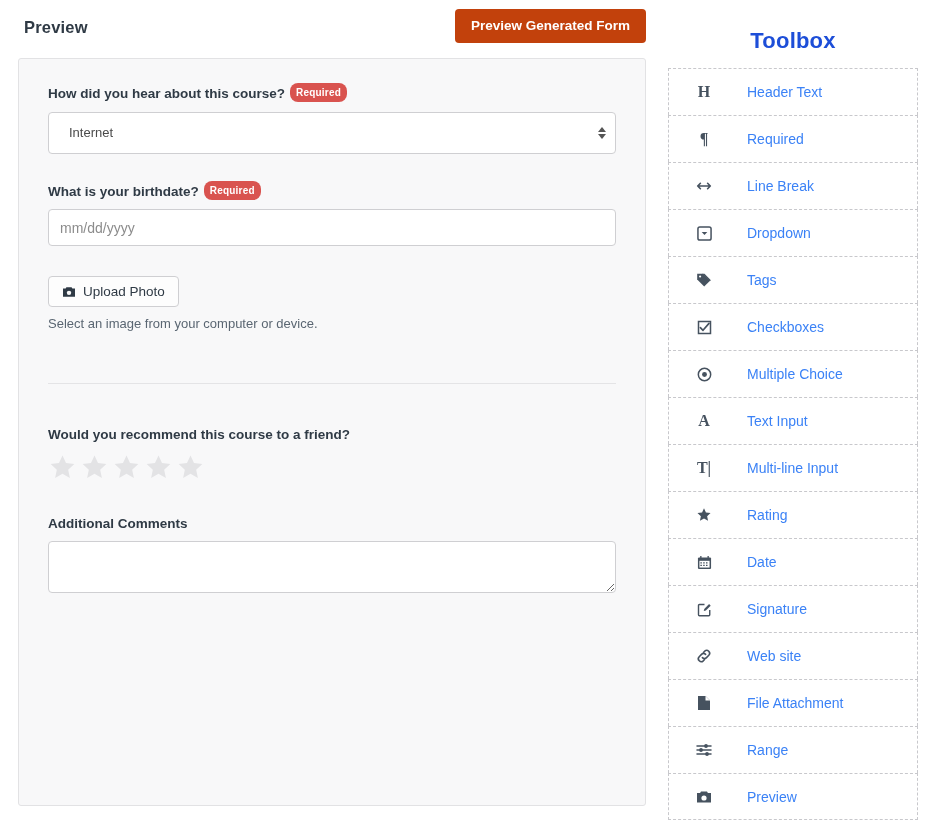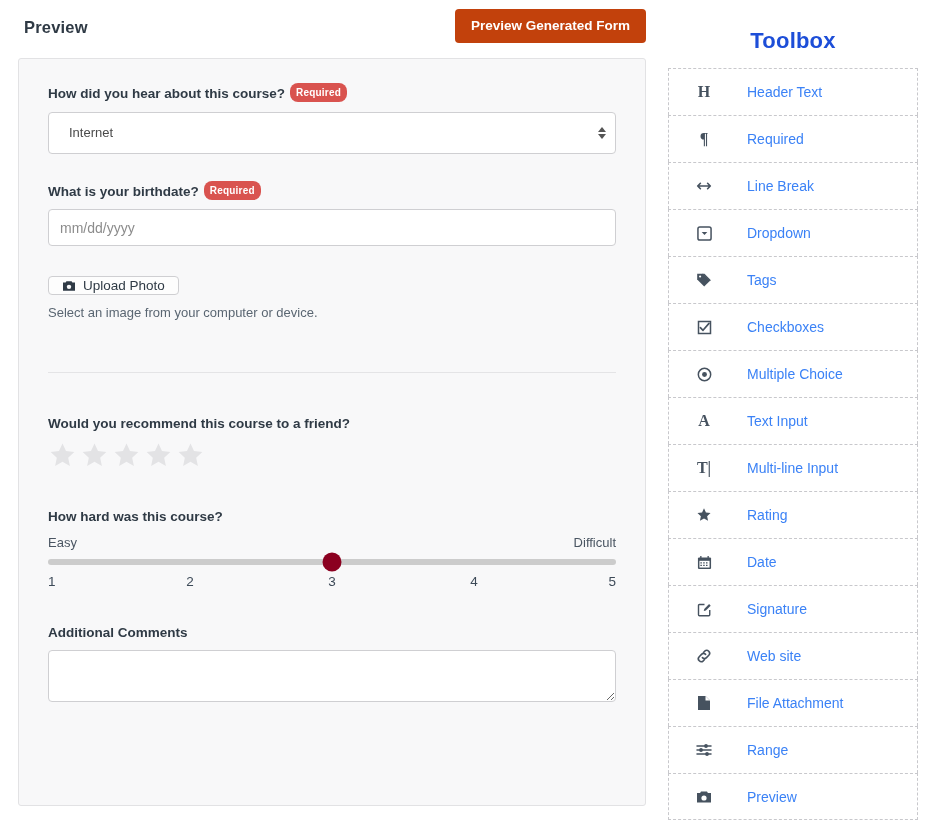--- a/index.html
+++ b/index.html
@@ -119,21 +119,21 @@
   }
   .text-input::placeholder { color: #8c8c8c; }
 
   .upload-btn {
     display: inline-flex;
     align-items: center;
     gap: 7px;
     background: #fdfdfd;
     border: 1px solid #cfcfd2;
     border-radius: 4px;
-    padding: 1px 13px;
+    padding: 7px 13px;
     font-size: 13.5px;
     color: #2f3a45;
     cursor: pointer;
     font-family: "Liberation Sans", sans-serif;
   }
   .help-text {
     font-size: 13px;
     color: #5a6672;
     margin-top: 9px;
   }
@@ -296,41 +296,20 @@
             </svg>
           <svg width="29" height="29" viewBox="0 0 24 24">
               <path d="M12 2l2.9 6.3 6.9.8-5.1 4.7 1.4 6.8L12 17.2 5.9 20.6l1.4-6.8L2.2 9.1l6.9-.8z" fill="#e3e3e5"></path>
             </svg>
           <svg width="29" height="29" viewBox="0 0 24 24">
               <path d="M12 2l2.9 6.3 6.9.8-5.1 4.7 1.4 6.8L12 17.2 5.9 20.6l1.4-6.8L2.2 9.1l6.9-.8z" fill="#e3e3e5"></path>
             </svg>
         </div>
       </div>
 
-      <div class="field" style="margin-top:38px;">
-        <div class="field-label">
-          <span>How hard was this course?</span>
-        </div>
-        <div class="slider-wrap">
-          <div class="slider-ends">
-            <span>Easy</span>
-            <span>Difficult</span>
-          </div>
-          <div class="slider-track">
-            <div class="slider-handle" id="slider-handle" style="left: 50%;"></div>
-          </div>
-          <div class="slider-ticks" id="slider-ticks">
-              <span style="left: 0%; transform: translateX(0px);">1</span>
-              <span style="left: 25%;">2</span>
-              <span style="left: 50%;">3</span>
-              <span style="left: 75%;">4</span>
-              <span style="left: 100%; transform: translateX(-100%);">5</span>
-            </div>
-        </div>
-      </div>
 
       <div class="field" style="margin-top:33px;">
         <div class="field-label">
           <span>Additional Comments</span>
         </div>
         <textarea class="textarea" style=""></textarea>
       </div>
 
     </div>
   </div>

